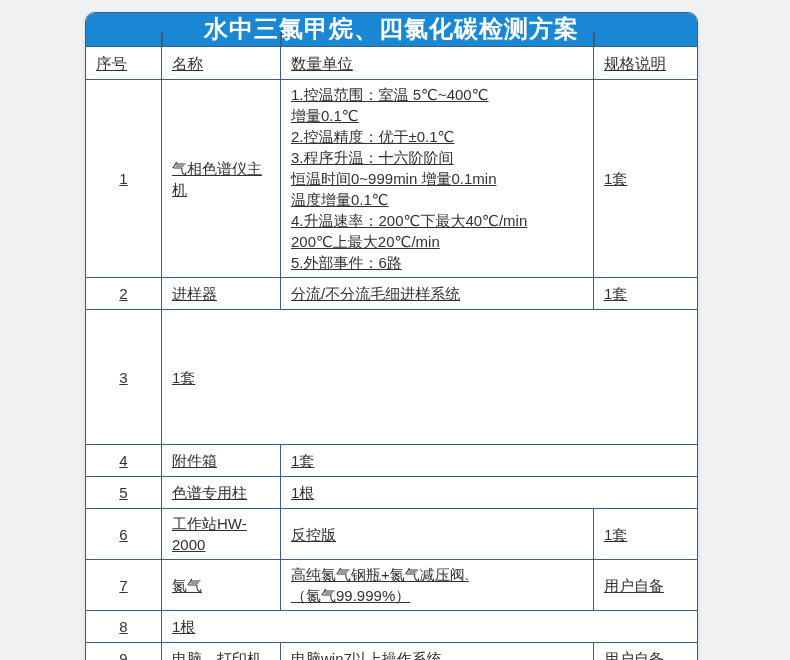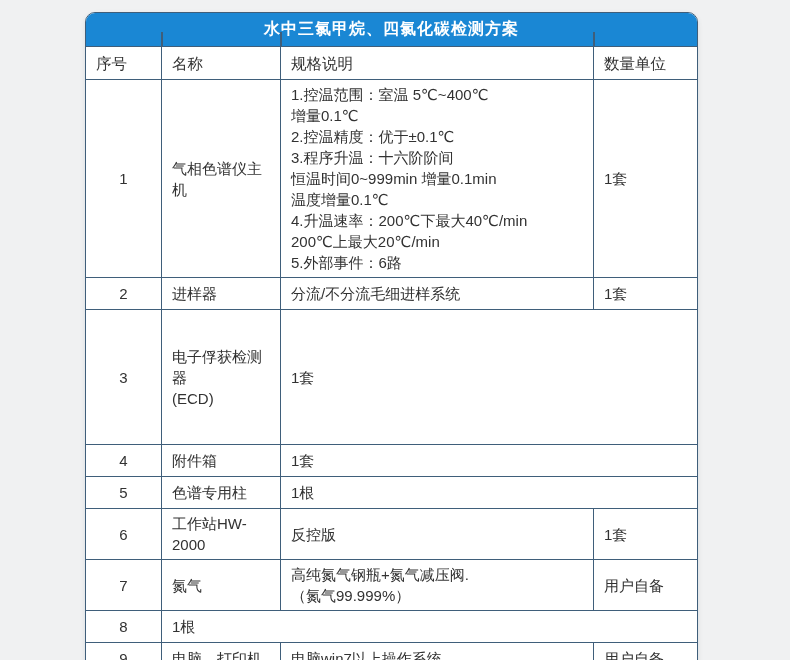--- a/index.html
+++ b/index.html
@@ -32,21 +32,21 @@
     height: 34px;
     box-sizing: border-box;
     background: #1a87d4;
     border-bottom: 1.5px solid #3f5e7a;
     display: flex;
     align-items: center;
     justify-content: center;
   }
   .title-bar .title-text {
     color: #ffffff;
-    font-size: 16px;
+    font-size: 24px;
     font-weight: bold;
     letter-spacing: 1px;
     line-height: 1;
     padding-bottom: 1px;
   }
   .col-stub {
     position: absolute;
     bottom: 0;
     width: 1.5px;
     height: 14px;
@@ -64,20 +64,21 @@
   }
   .tr + .tr { border-top: 1.5px solid #3f5e7a; }
   .td {
     box-sizing: border-box;
     display: flex;
     align-items: center;
     padding: 4px 8px 4px 10px;
     font-size: 15px;
     line-height: 21px;
     color: #323232;
+    text-decoration: underline;
   }
   .td + .td { border-left: 1.5px solid #3f5e7a; }
   .td-no { justify-content: center; padding-left: 4px; padding-right: 4px; }
   .td .cell-text { white-space: pre-line; }
 
   .h-head { min-height: 32px; }
   .h-32  { min-height: 32px; }
   .h-50  { min-height: 50px; }
   .h-135 { min-height: 135px; }
   .h-190 { min-height: 190px; }
@@ -100,24 +101,24 @@
     <div class="tbl">
 
       <div class="tr thead h-head">
         <div class="td td-no">
             <span class="cell-text">序号</span>
           </div>
         <div class="td">
             <span class="cell-text">名称</span>
           </div>
         <div class="td">
+            <span class="cell-text">数量单位</span>
+          </div>
+        <div class="td">
             <span class="cell-text">规格说明</span>
-          </div>
-        <div class="td">
-            <span class="cell-text">数量单位</span>
           </div>
       </div>
 
       <div class="tr h-190">
         <div class="td td-no">
             <span class="cell-text">1</span>
           </div>
         <div class="td">
             <span class="cell-text">气相色谱仪主机</span>
           </div>
@@ -150,24 +151,20 @@
         <div class="td">
             <span class="cell-text">1套</span>
           </div>
       </div>
 
       <div class="tr h-135">
         <div class="td td-no">
             <span class="cell-text">3</span>
           </div>
         <div class="td">
-            <span class="cell-text">电子俘获检测器
-(ECD)</span>
-          </div>
-        <div class="td">
             <span class="cell-text">1套</span>
           </div>
       </div>
 
       <div class="tr h-32">
         <div class="td td-no">
             <span class="cell-text">4</span>
           </div>
         <div class="td">
             <span class="cell-text">附件箱</span>

